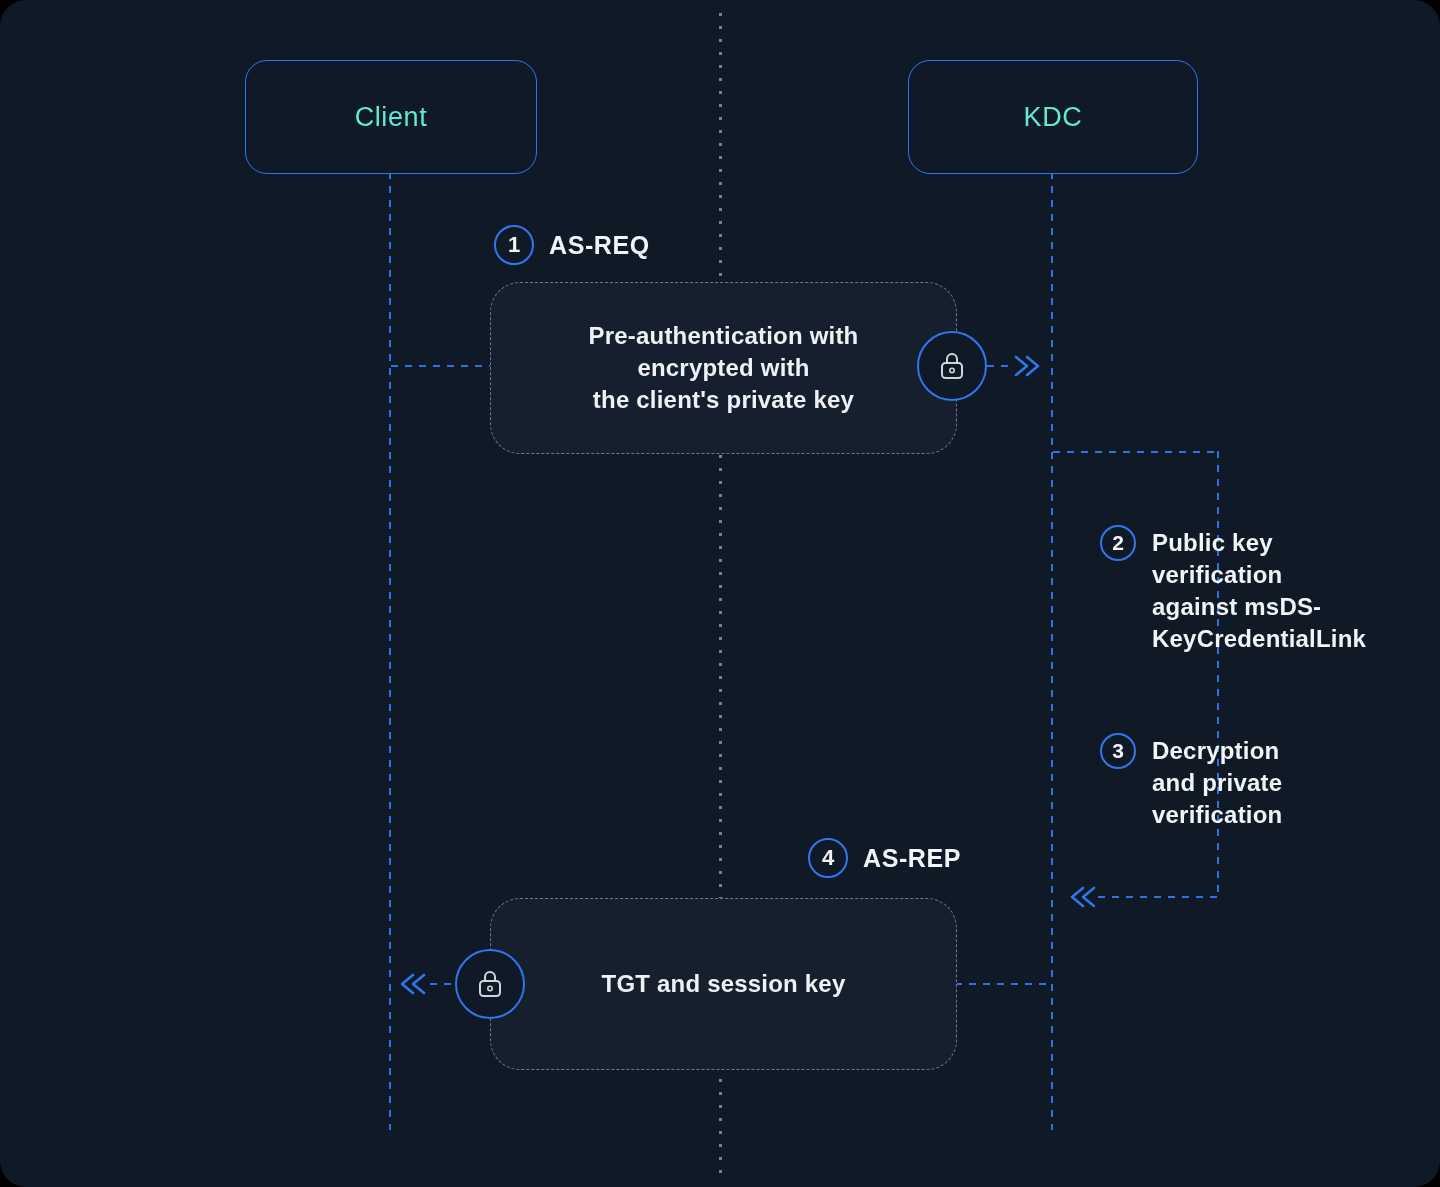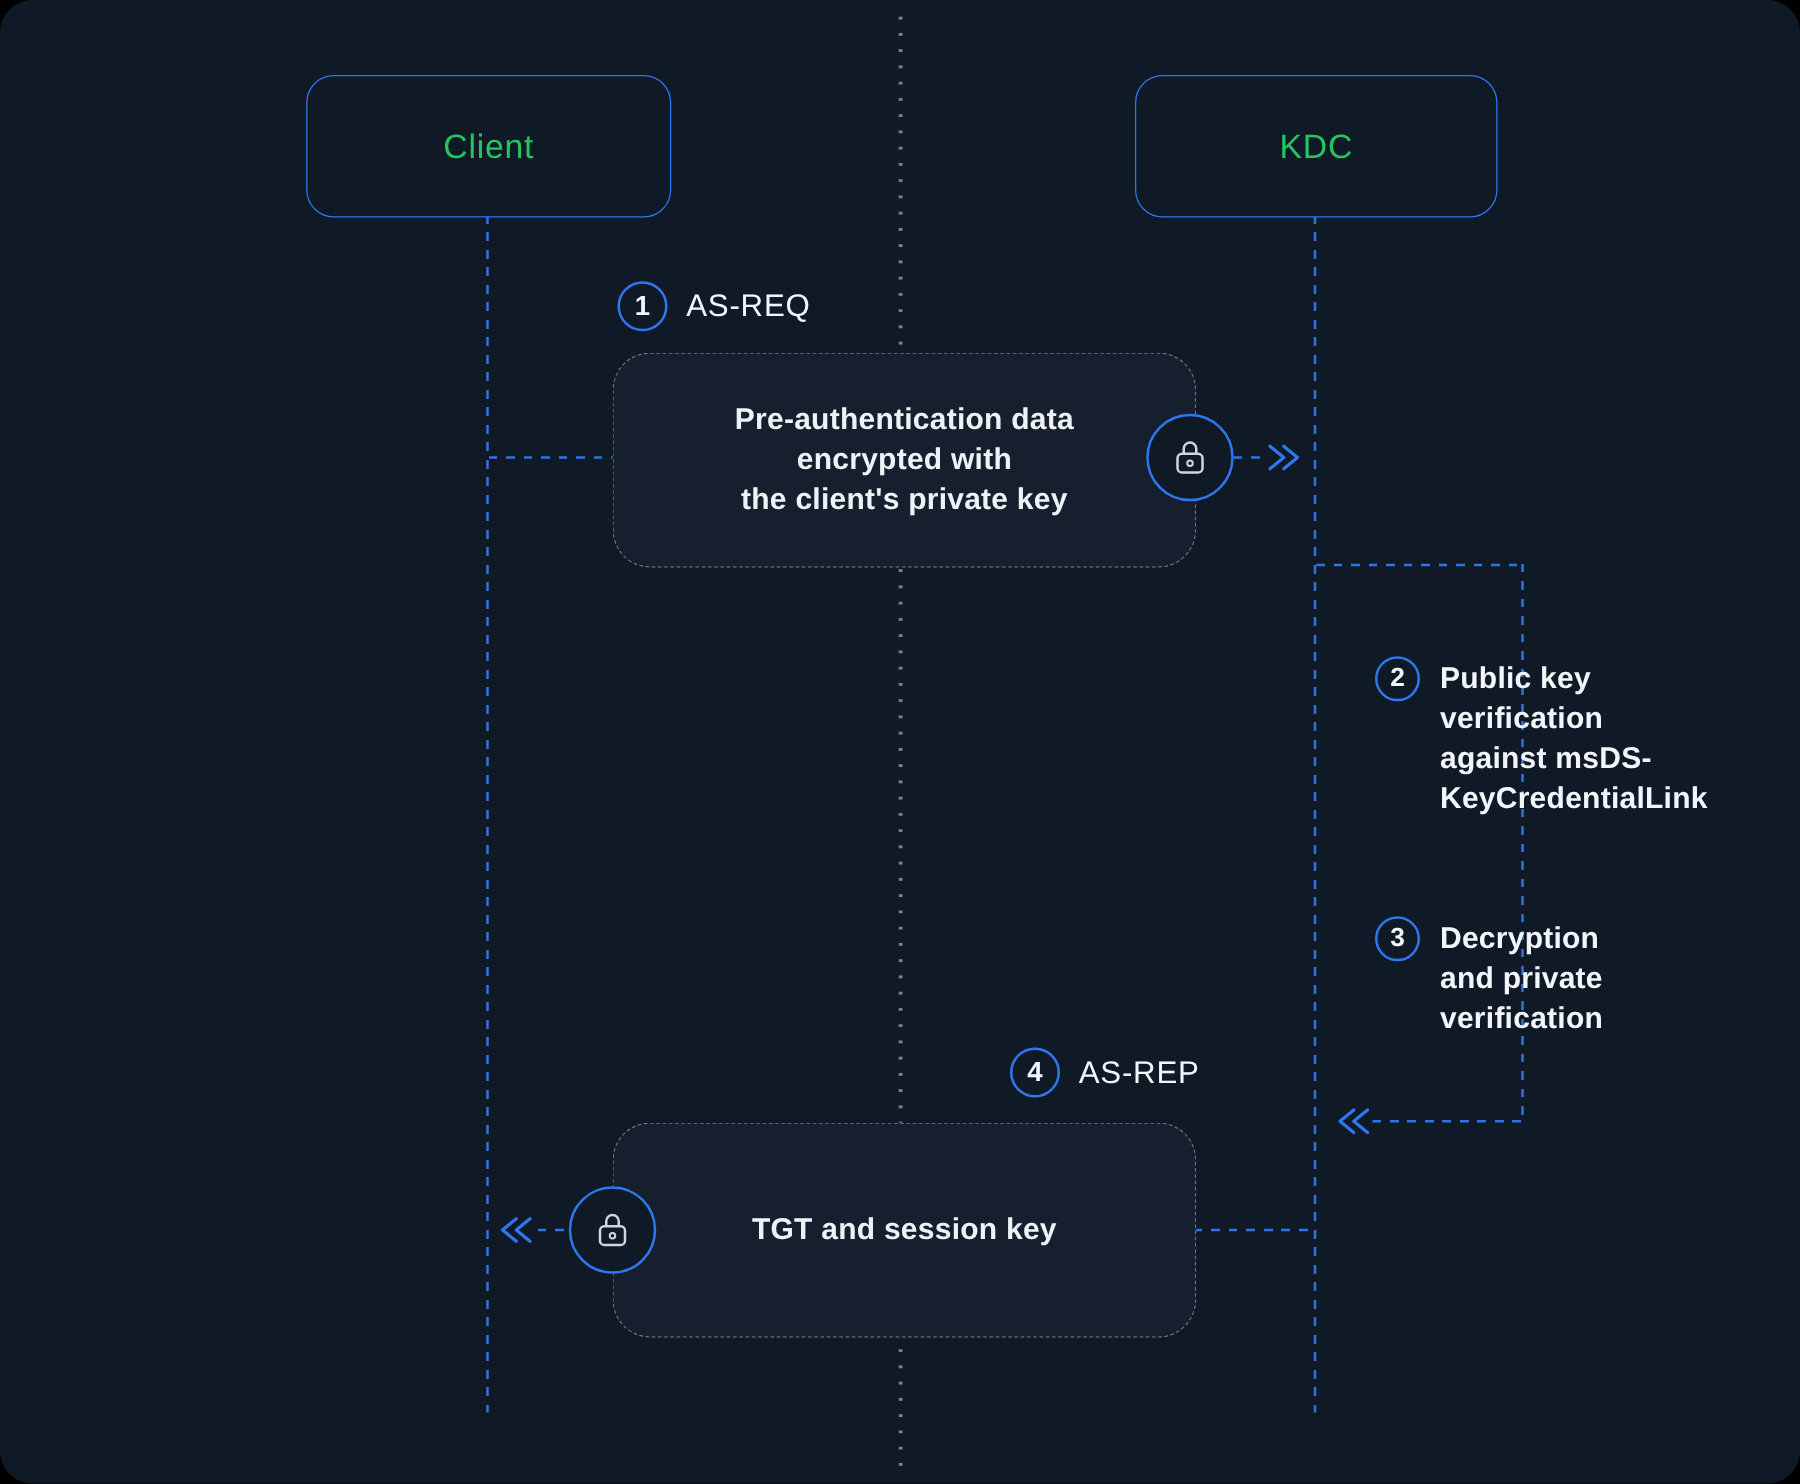--- a/index.html
+++ b/index.html
@@ -45,21 +45,21 @@
   .actor {
     position: absolute;
     width: 290px;
     height: 112px;
     border: 1.5px solid #2e77ee;
     border-radius: 22px;
     background: #101a27;
     display: flex;
     align-items: center;
     justify-content: center;
-    color: #22c55e;
+    color: #5eead4;
     font-size: 27px;
     font-weight: 500;
     letter-spacing: 0.6px;
   }
   
   .msg-box {
     position: absolute;
     width: 465px;
     height: 170px;
     border: 1.5px dashed #6f7989;
@@ -93,21 +93,21 @@
     justify-content: center;
     font-weight: 600;
     box-sizing: border-box;
     flex: 0 0 auto;
   }
   .badge-lg { width: 40px; height: 40px; font-size: 22px; }
   .badge-sm { position: absolute; width: 36px; height: 36px; font-size: 21px; }
   .step-label {
     color: #f2f5f9;
     font-size: 25px;
-    font-weight: 400;
+    font-weight: 700;
     letter-spacing: 0.6px;
     white-space: nowrap;
   }
   .side-text {
     position: absolute;
     color: #f2f5f9;
     font-size: 24px;
     font-weight: 700;
     line-height: 32px;
     letter-spacing: 0.2px;
@@ -163,21 +163,21 @@
     </div>
 
     <div class="step-row" style="left:494px; top:225px;">
       <div class="badge badge-lg">
         <span>1</span>
       </div>
       <div class="step-label">AS-REQ</div>
     </div>
 
     <div class="msg-box" style="left:490px; top:282px;">
-      <span>Pre-authentication data</span>
+      <span>Pre-authentication with</span>
       <span>encrypted with</span>
       <span>the client's private key</span>
     </div>
 
     <div class="lock-circle" style="left:917px; top:331px;">
       <svg width="26" height="30" viewBox="0 0 26 30" fill="none">
         <path d="M8 12 V8 a5 5 0 0 1 10 0 V12" stroke="#cfd5dd" stroke-width="2" fill="none"></path>
         <rect x="3" y="12" width="20" height="15" rx="3.5" stroke="#cfd5dd" stroke-width="2" fill="none"></rect>
         <circle cx="13" cy="19.5" r="2.2" stroke="#cfd5dd" stroke-width="1.6" fill="none"></circle>
       </svg>

